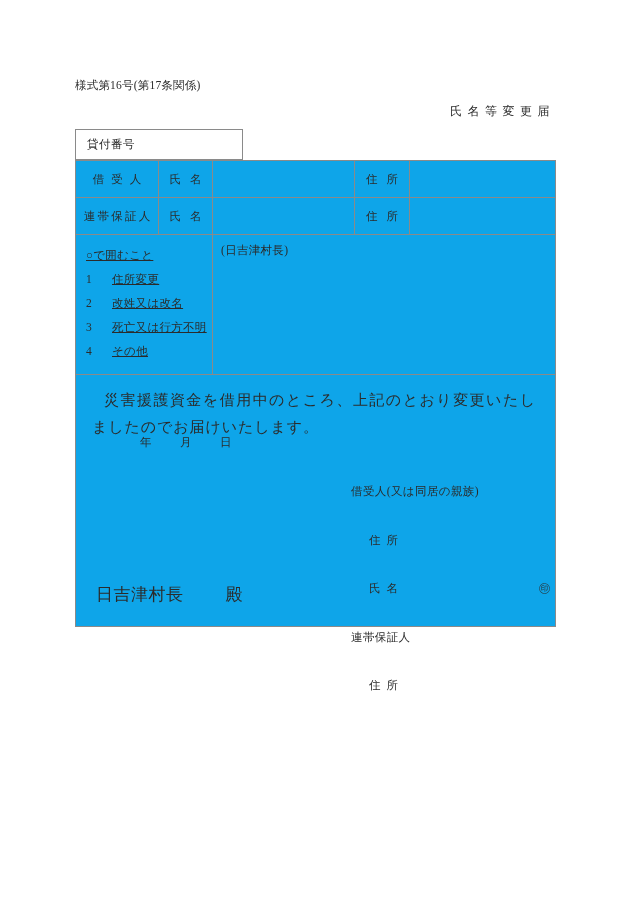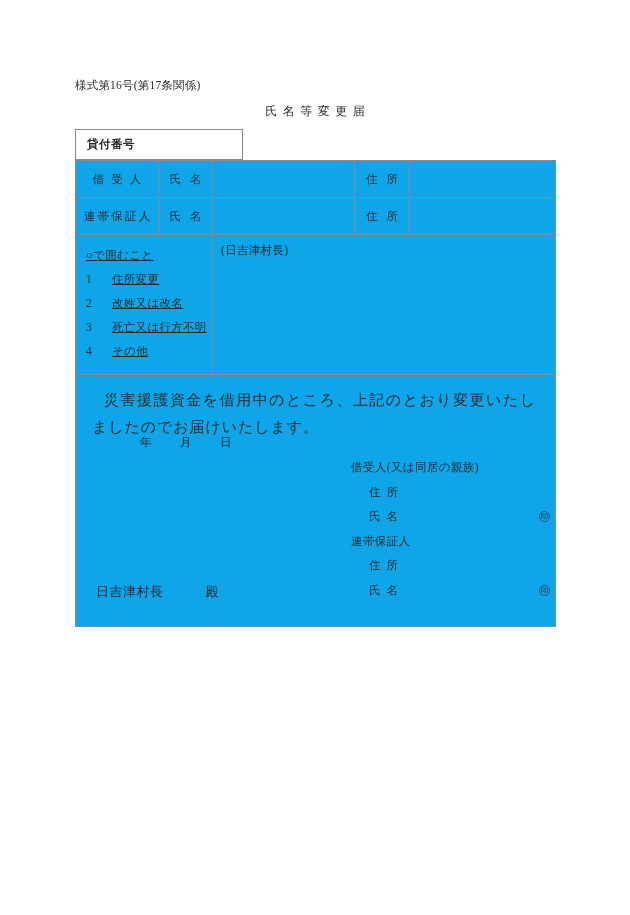--- a/index.html
+++ b/index.html
@@ -31,37 +31,36 @@
     top: 78px;
     font-size: 11.5px;
     letter-spacing: 0.2px;
     white-space: nowrap;
   }
   .form-title {
     position: absolute;
     left: 75px;
     top: 103px;
     width: 480px;
-    text-align: center;
+    text-align: right;
     font-size: 12px;
     letter-spacing: 5.5px;
     text-indent: 5.5px;
     white-space: nowrap;
   }
 
   
   .loan-box {
     position: absolute;
     left: 75px;
     top: 129px;
     width: 168px;
     height: 31px;
     border: 1px solid #8a8a8a;
     box-sizing: border-box;
-    font-weight: bold;
   }
   .loan-box-label {
     position: absolute;
     left: 11px;
     top: 7px;
     font-size: 11.5px;
     letter-spacing: 0.5px;
     white-space: nowrap;
   }
 
@@ -162,36 +161,37 @@
     top: 80px;
     width: 190px;
     font-size: 11.5px;
   }
   .sign-row {
     position: relative;
     height: 24.5px;
     line-height: 24.5px;
     white-space: nowrap;
     letter-spacing: 0.4px;
+    margin-top: 24px;
   }
   .sign-row.indent { padding-left: 18px; }
   .sign-row .pair { letter-spacing: 6px; }
   .seal {
     position: absolute;
     right: -10px;
     top: 0;
     font-size: 12px;
     line-height: 24.5px;
   }
 
   .addressee {
     position: absolute;
     left: 20px;
     top: 208px;
-    font-size: 13px;
+    font-size: 17px;
     letter-spacing: 0.5px;
     white-space: nowrap;
   }
   .addressee .gap { display: inline-block; width: 42px; }
 </style>
 </head>
 <body>
 
 <div class="page">
 

